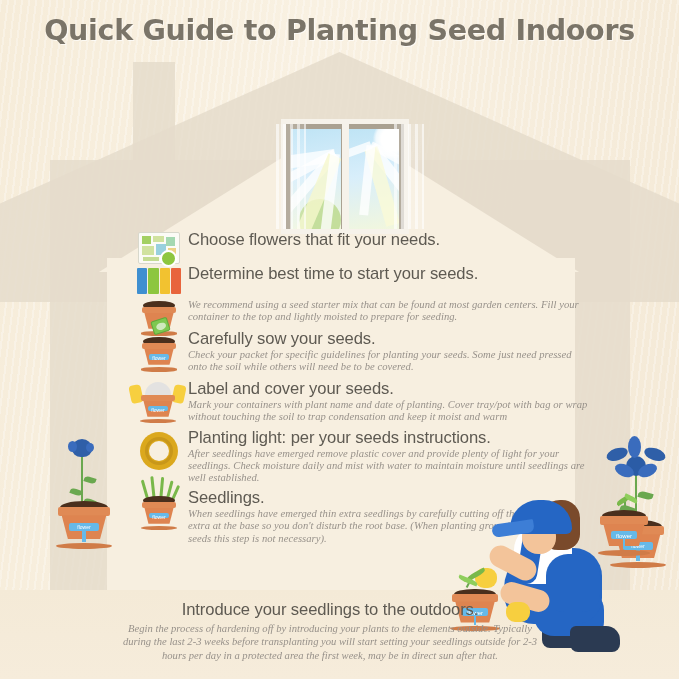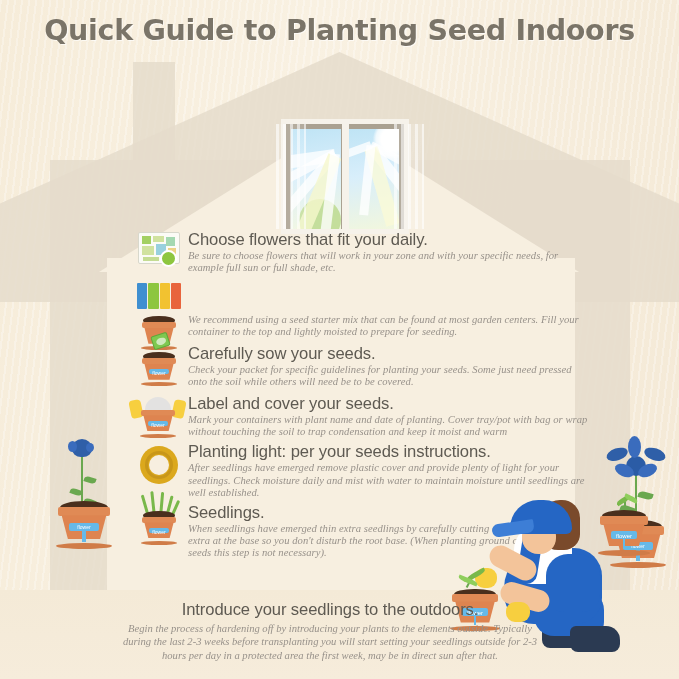--- a/index.html
+++ b/index.html
@@ -245,33 +245,33 @@
           <i style="left:3px;top:3px;width:9px;height:8px;"></i>
           <i style="left:14px;top:3px;width:11px;height:6px;background:#c6dc8a;"></i>
           <i style="left:27px;top:4px;width:9px;height:9px;background:#8fd0a0;"></i>
           <i style="left:3px;top:13px;width:12px;height:9px;background:#c6dc8a;"></i>
           <i style="left:17px;top:11px;width:10px;height:11px;background:#7fc6d8;"></i>
           <i style="left:29px;top:15px;width:8px;height:8px;background:#e8c96a;"></i>
           <i style="left:4px;top:24px;width:16px;height:4px;background:#b7d47a;"></i>
         </div>
         <div class="mapbadge"></div>
       </div>
-      <div class="step-head">Choose flowers that fit your daily.</div>
-      <div class="step-body">Be sure to choose flowers that will work in your zone and with your specific needs, for example full sun or full shade, etc.</div>
+      <div class="step-head">Choose flowers that fit your needs.</div>
     </div>
 
     <div class="step" style="margin-top:4px;">
       <div class="step-icon">
         <div class="calicon">
           <span style="background:#3f8fd0;"></span>
           <span style="background:#8dc63f;"></span>
           <span style="background:#f2c230;"></span>
           <span style="background:#e8643c;"></span>
         </div>
       </div>
+      <div class="step-head">Determine best time to start your seeds.</div>
     </div>
 
     <div class="step" style="margin-top:5px;">
       <div class="step-icon">
         <div class="pot" style="left:6px;top:8px;width:34px;height:26px;">
           <div class="soil" style="top:-22%;"></div>
           <div class="rim"></div>
           <div class="bowl"></div>
           <div class="saucer"></div>
         </div>

